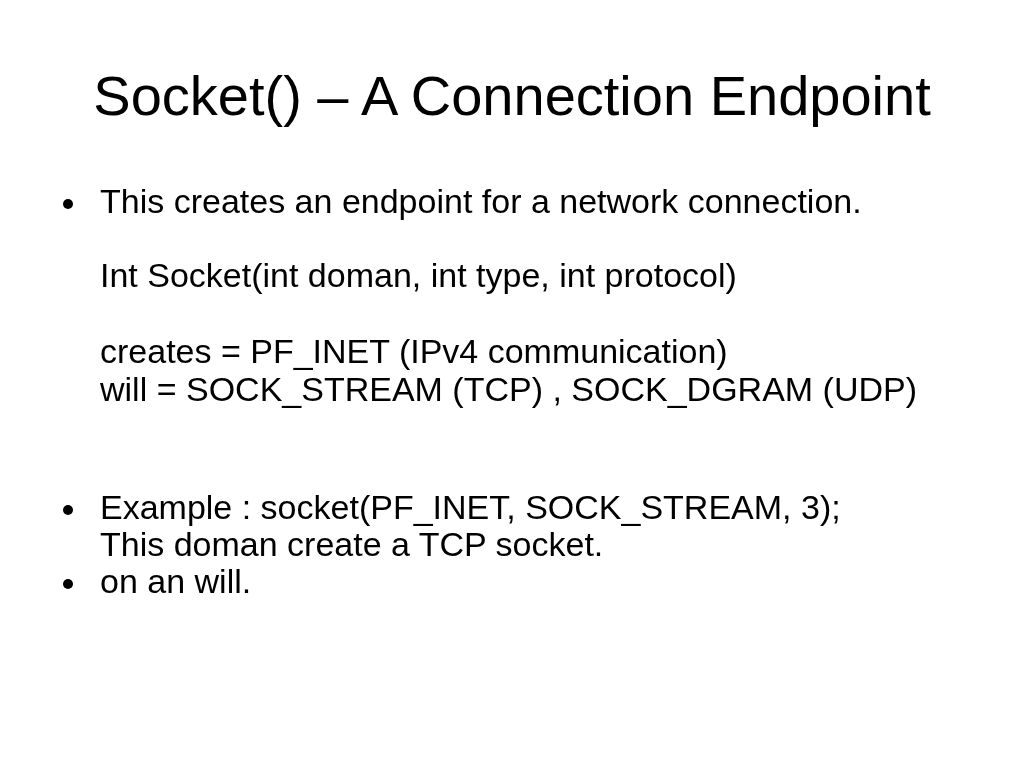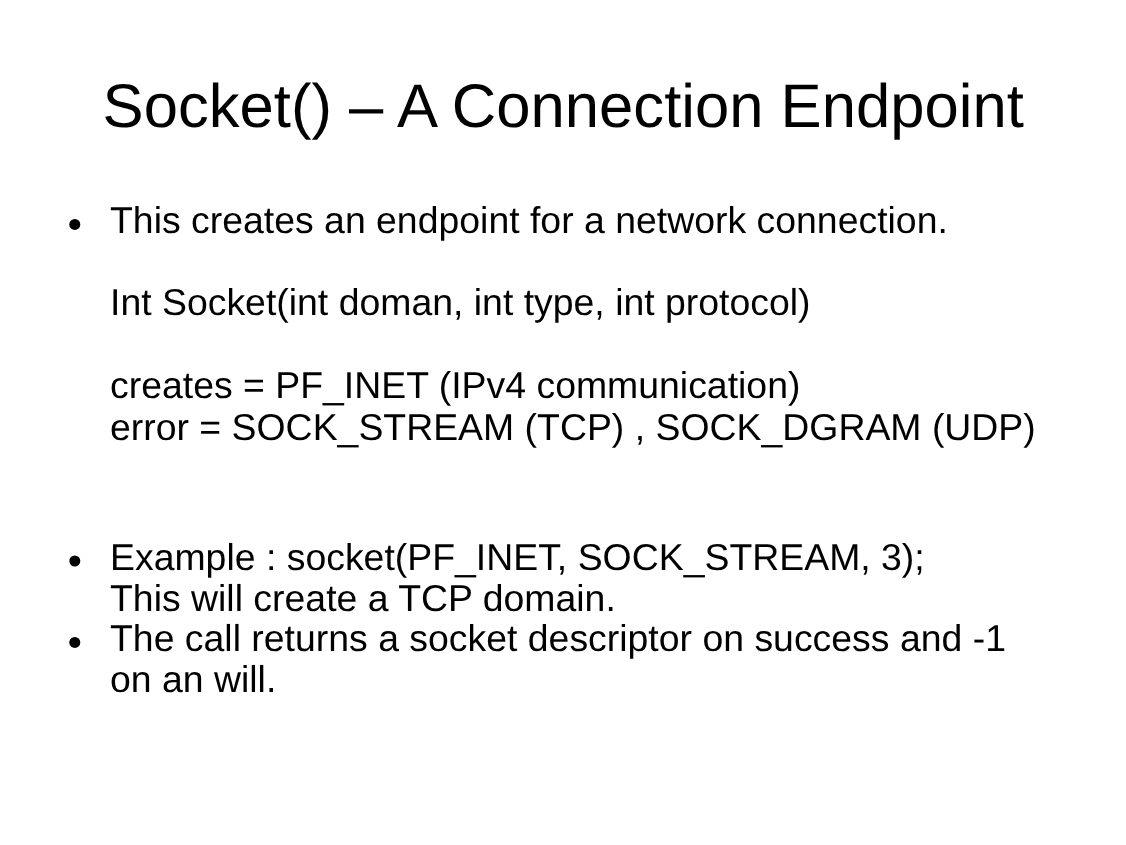--- a/index.html
+++ b/index.html
@@ -62,28 +62,27 @@
     <span class="dot"></span>
     <div class="line">This creates an endpoint for a network connection.</div>
   </div>
 
   <div class="group g2">
     <div class="line">Int Socket(int doman, int type, int protocol)</div>
   </div>
 
   <div class="group g3">
     <div class="line">creates = PF_INET (IPv4 communication)</div>
-    <div class="line">error = SOCK_STREAM (TCP) , SOCK_DGRAM (UDP)</div>
+    <div class="line">will = SOCK_STREAM (TCP) , SOCK_DGRAM (UDP)</div>
   </div>
 
   <div class="group g4">
     <span class="dot"></span>
     <div class="line">Example : socket(PF_INET, SOCK_STREAM, 3);</div>
-    <div class="line">This will create a TCP domain.</div>
+    <div class="line">This doman create a TCP socket.</div>
   </div>
 
   <div class="group g5">
     <span class="dot"></span>
-    <div class="line">The call returns a socket descriptor on success and -1</div>
     <div class="line">on an will.</div>
   </div>
 
 </div>
 
 </body></html>

